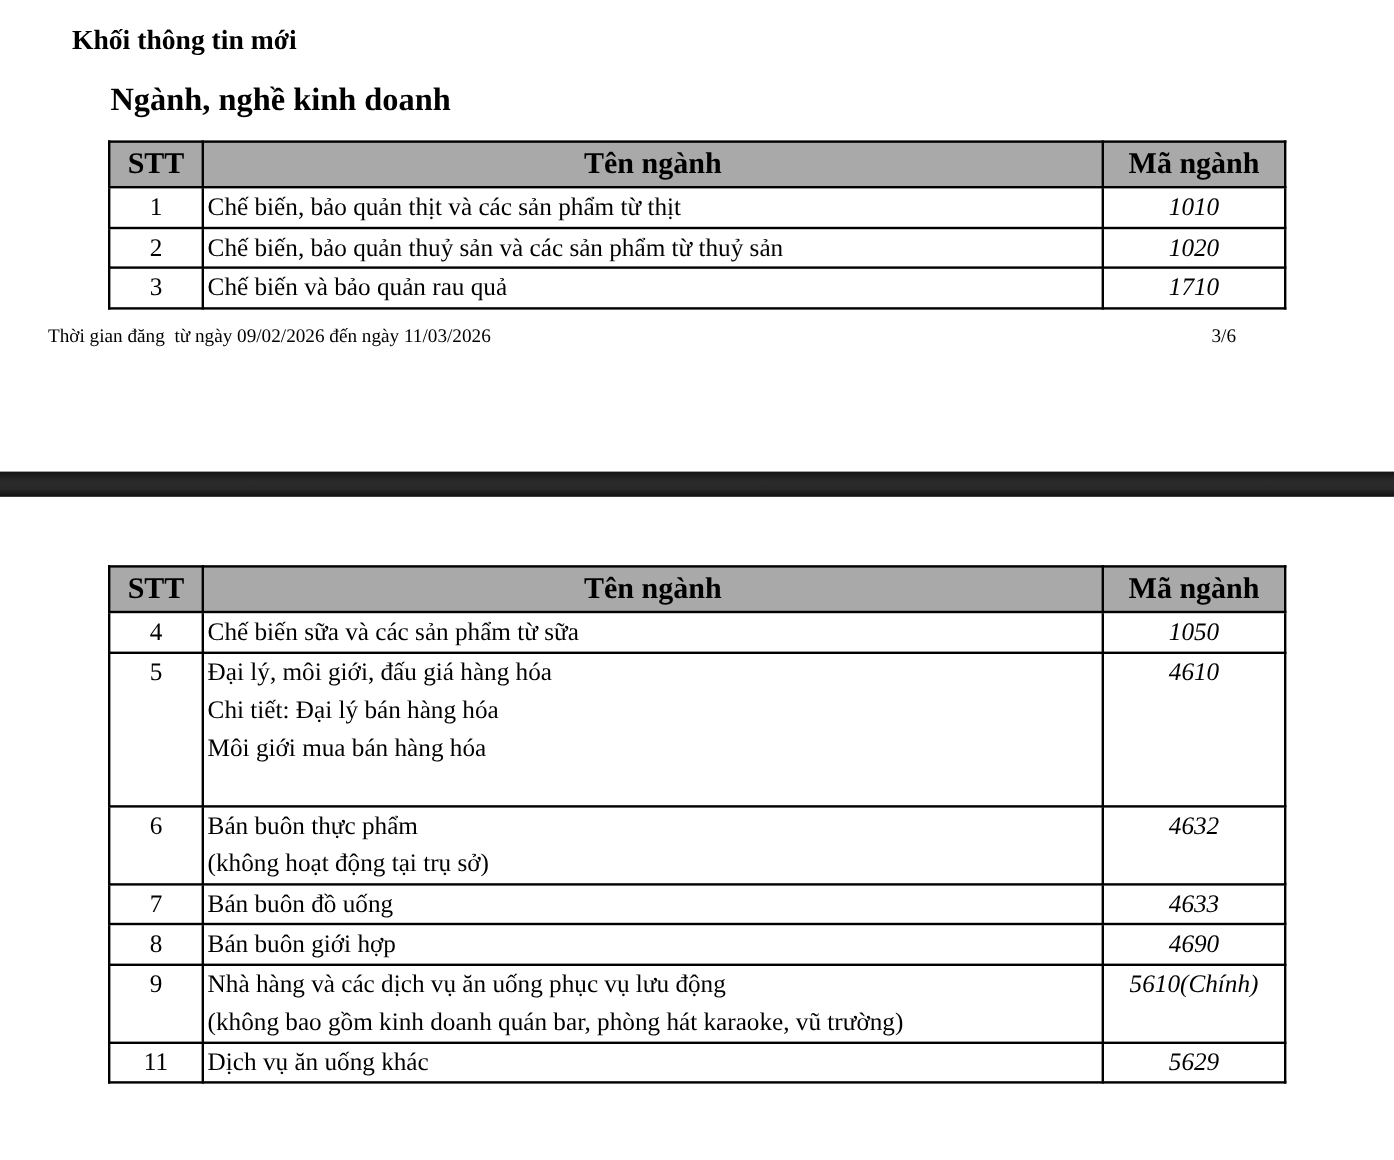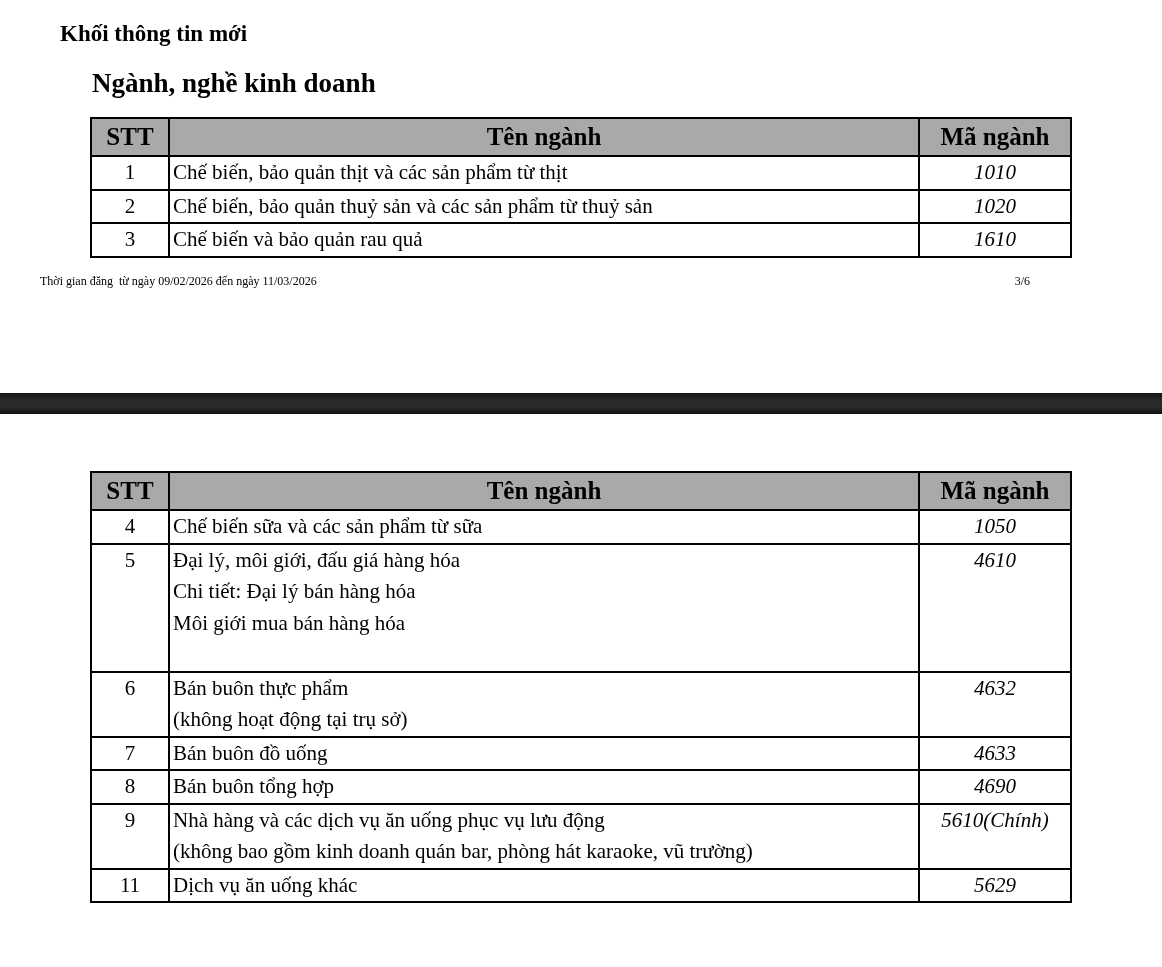--- a/index.html
+++ b/index.html
@@ -41,21 +41,21 @@
     border:2px solid var(--border-color);
     padding:0 3px;vertical-align:top;
     font-size:21px;line-height:31.5px;
   }
   td.stt{text-align:center;}
   td.code{text-align:center;font-style:italic;padding:0 1px;}
   td.name{padding-left:4px;border-radius:14px;}
   .doc-footer{
     position:absolute;left:40px;top:268px;width:990px;
     display:flex;justify-content:space-between;align-items:flex-start;
-    font-size:12px;line-height:26px;
+    font-size:16px;line-height:26px;
   }
   .doc-footer .period{white-space:pre-wrap;}
   .page-break-bar{
     position:absolute;left:0;top:393px;width:1162px;height:21px;
     background:linear-gradient(180deg,#141414 0%,#2b2b2b 40%,#282828 70%,#101010 100%);
   }
 </style>
 </head>
 <body>
 
@@ -88,21 +88,21 @@
         <td class="name">
           <div>Chế biến, bảo quản thuỷ sản và các sản phẩm từ thuỷ sản</div>
         </td>
         <td class="code">1020</td>
       </tr>
       <tr>
         <td class="stt">3</td>
         <td class="name">
           <div>Chế biến và bảo quản rau quả</div>
         </td>
-        <td class="code">1610</td>
+        <td class="code">1710</td>
       </tr>
     </tbody>
 </table>
 
 <div class="doc-footer">
   <span class="period">Thời gian đăng  từ ngày 09/02/2026 đến ngày 11/03/2026</span>
   <span class="page-num">3/6</span>
 </div>
 
 <div class="page-break-bar"></div>
@@ -149,21 +149,21 @@
       <tr>
         <td class="stt">7</td>
         <td class="name">
           <div>Bán buôn đồ uống</div>
         </td>
         <td class="code">4633</td>
       </tr>
       <tr>
         <td class="stt">8</td>
         <td class="name">
-          <div>Bán buôn tổng hợp</div>
+          <div>Bán buôn giới hợp</div>
         </td>
         <td class="code">4690</td>
       </tr>
       <tr>
         <td class="stt">9</td>
         <td class="name">
           <div>Nhà hàng và các dịch vụ ăn uống phục vụ lưu động</div>
           <div>(không bao gồm kinh doanh quán bar, phòng hát karaoke, vũ trường)</div>
         </td>
         <td class="code">5610(Chính)</td>

